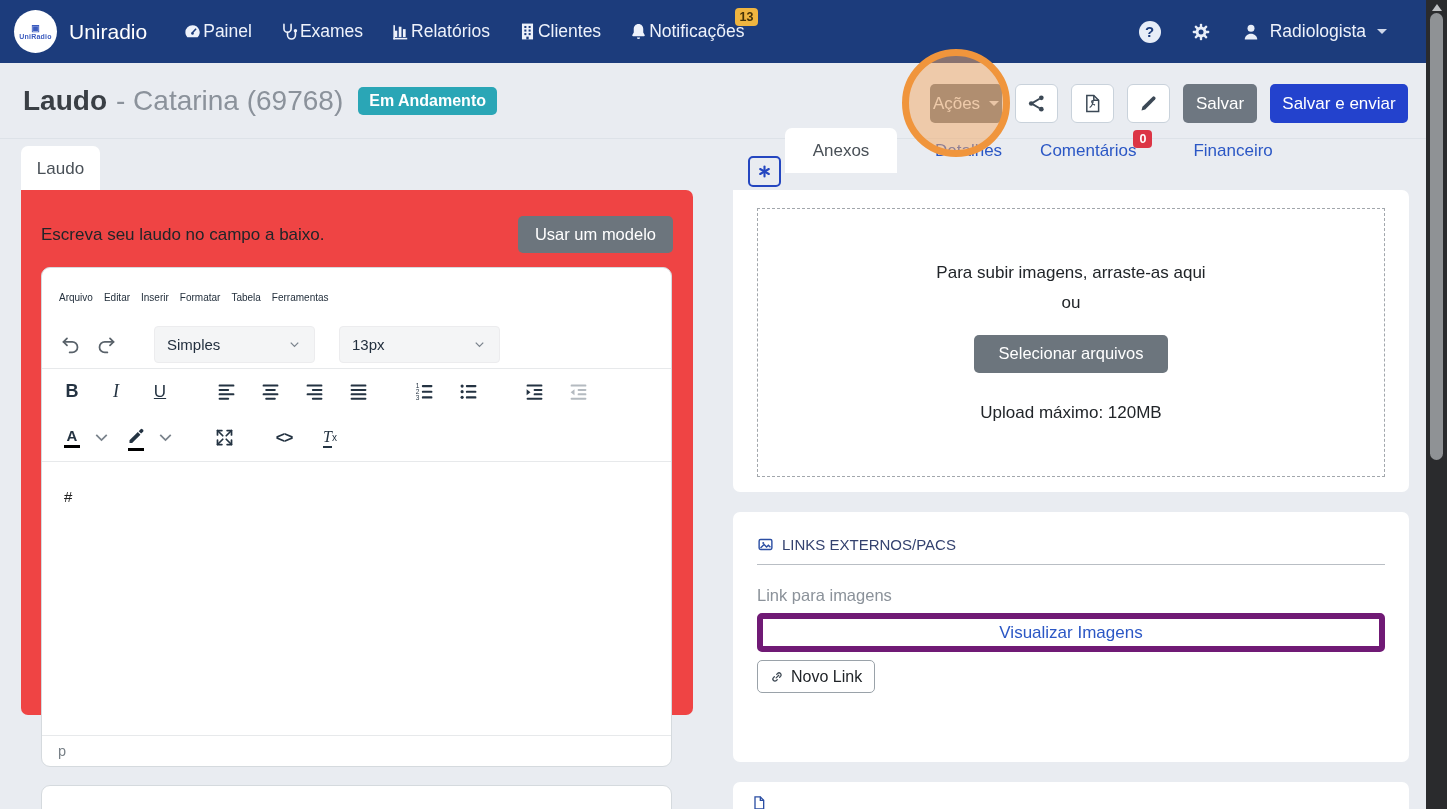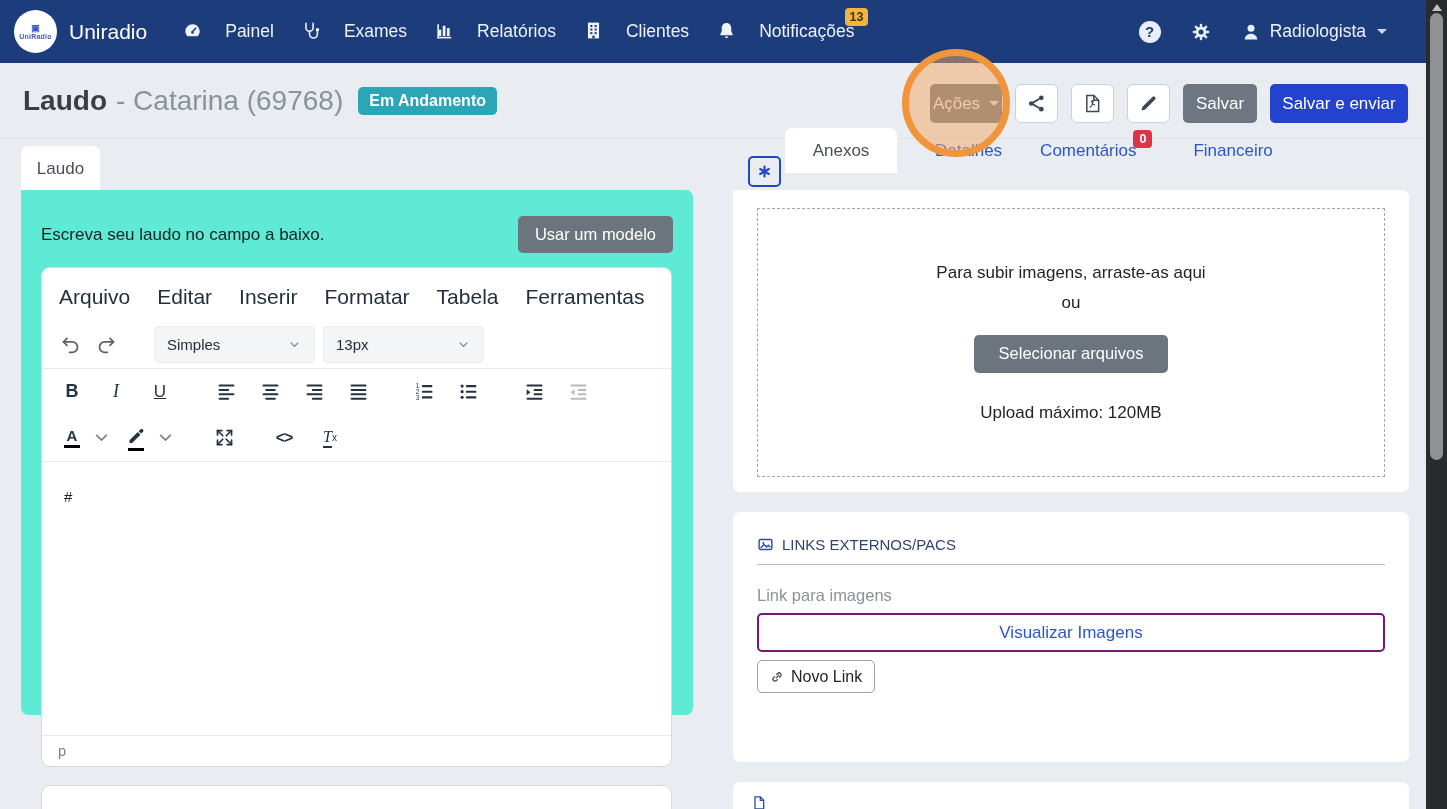--- a/index.html
+++ b/index.html
@@ -21,21 +21,21 @@
   .brand { display:flex; align-items:center; gap:12px; margin-right:36px; cursor:pointer; }
   .logo {
     width:43px; height:43px; border-radius:50%; background:#fff;
     display:flex; flex-direction:column; align-items:center; justify-content:center;
     color:#3b5bbf; font-weight:bold; line-height:1;
   }
   .logo .glyph { font-size:9px; }
   .logo .logo-text { font-size:7px; letter-spacing:0.2px; }
   .brand-name { font-size:21px; color:#fff; }
   .nav-items { display:flex; align-items:center; gap:28px; font-size:17.5px; }
-  .nav-item { display:flex; gap:23px; color:#eef2fb; cursor:pointer; }
+  .nav-item { display:flex; align-items:center; gap:1px; color:#eef2fb; cursor:pointer; }
   .nav-item svg { width:19px; height:19px; }
   .bell-wrap { position:relative; }
   .notif-badge {
     position:absolute; top:-13px; right:-14px;
     background:#efb540; color:#453207; font-size:12.5px; font-weight:bold;
     padding:2px 5px; border-radius:4px;margin-left:44px;
   }
   .nav-right { margin-left:auto; display:flex; align-items:center; gap:30px; padding-right:46px; }
   .help-icon {
     width:22px; height:22px; border-radius:50%; background:#e8eef8; color:#1c3c7c;
@@ -80,32 +80,32 @@
 
   
   .tab-laudo {
     position:absolute; left:21px; top:146px; width:79px; height:45px;
     background:#fff; border-radius:7px 7px 0 0;
     display:flex; align-items:center; justify-content:center;
     font-size:17px; color:#495057; cursor:pointer;
   }
   .left-card {
     position:absolute; left:21px; top:190px; width:672px; height:525px;
-    background:#5eead4; border-radius:0 7px 7px 7px; padding:20px;
+    background:#ef4444; border-radius:0 7px 7px 7px; padding:20px;
   }
   .instruction-row { display:flex; justify-content:space-between; align-items:center; padding-top:6px; }
   .instruction { font-size:17px; color:#212529; }
   .btn-modelo { background:#6c757d; color:#fff; font-size:16.5px; height:37px; padding:0 17px; border-radius:5px; }
 
   .editor {
     margin-top:14px; width:631px; height:500px;
     border:1px solid #d5dade; border-radius:9px; background:#fff;
     display:flex; flex-direction:column; overflow:hidden;
   }
-  .menubar { height:52px; display:flex; align-items:center; gap:27px; padding:6px 17px 0; font-size:21px; color:#24303d; }
+  .menubar { height:52px; display:flex; align-items:center; gap:11px; padding:6px 17px 0; font-size:10px; color:#24303d; }
   .menubar span { cursor:pointer; }
   .toolbar1 { height:48px; display:flex; align-items:center; padding:0 10px; }
   .tbtn {
     width:36px; height:36px; display:flex; align-items:center; justify-content:center;
     color:#243342; cursor:pointer; background:none; border:none;
   }
   .tbtn svg { width:21px; height:21px; }
   .tbtn.gray { color:#59626a; }
   .tbtn.disabled { color:#b4bac0; }
   .ed-select {
@@ -175,21 +175,21 @@
 
   .links-card {
     position:absolute; left:733px; top:512px; width:676px; height:250px;
     background:#fff; border-radius:7px; padding:24px;
   }
   .links-header { display:flex; align-items:center; gap:8px; color:#34426f; font-size:15px; }
   .links-header svg { width:17px; height:17px; color:#2b4ea3; }
   .links-divider { margin-top:11px; height:1px; background:#b9bec4; }
   .field-label { color:#8b929a; font-size:16.5px; margin-top:21px; }
   .btn-view {
-    margin-top:8px; width:100%; height:39px; border:2px solid #701a75; border-radius:5px;
+    margin-top:8px; width:100%; height:39px; border:6px solid #701a75; border-radius:5px;
     color:#2b57c5; font-size:17px; background:#fff;
     display:flex; align-items:center; justify-content:center; cursor:pointer;
   }
   .btn-newlink {
     margin-top:8px; height:33px; padding:0 12px; border:1px solid #9aa2a9; border-radius:5px;
     background:#fff; color:#212529; font-size:16px;
     display:inline-flex; align-items:center; gap:7px; cursor:pointer;
   }
   .btn-newlink svg { width:14px; height:14px; color:#3f4a55; }
 
@@ -358,21 +358,21 @@
             <path d="M16 5l4 4-4 4"></path>
             <path d="M20 9H10a6 6 0 0 0 0 12h3"></path>
           </svg>
       </button>
       <div class="ed-select ml">
         <span>Simples</span>
         <svg viewBox="0 0 24 24" fill="none" stroke="currentColor" stroke-width="2">
             <path d="M6 9l6 6 6-6"></path>
           </svg>
       </div>
-      <div class="ed-select" style="margin-left:8px;">
+      <div class="ed-select" style="margin-left:24px;">
         <span>13px</span>
         <svg viewBox="0 0 24 24" fill="none" stroke="currentColor" stroke-width="2">
             <path d="M6 9l6 6 6-6"></path>
           </svg>
       </div>
     </div>
     <div class="ed-divider"></div>
     <div class="toolbar2">
       <div class="grp" style="gap:8px;">
         <button class="tbtn bold-b">B</button>

